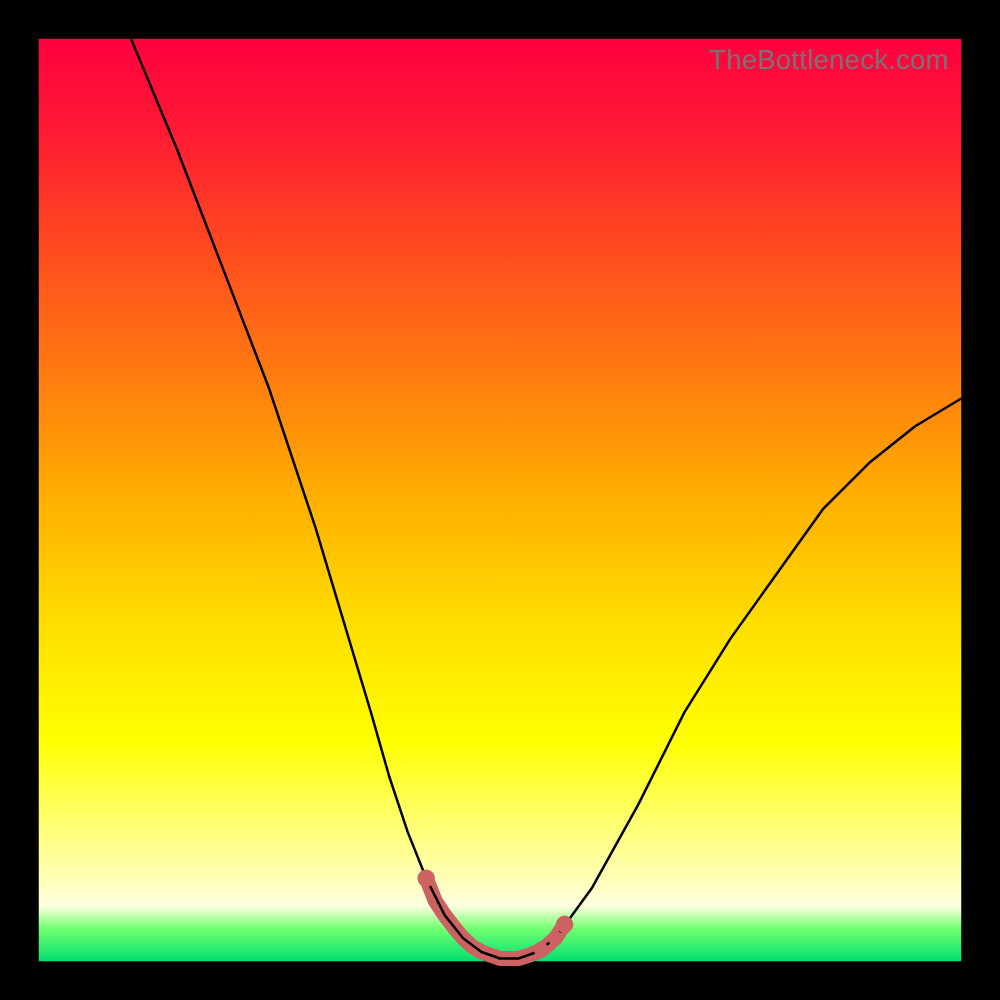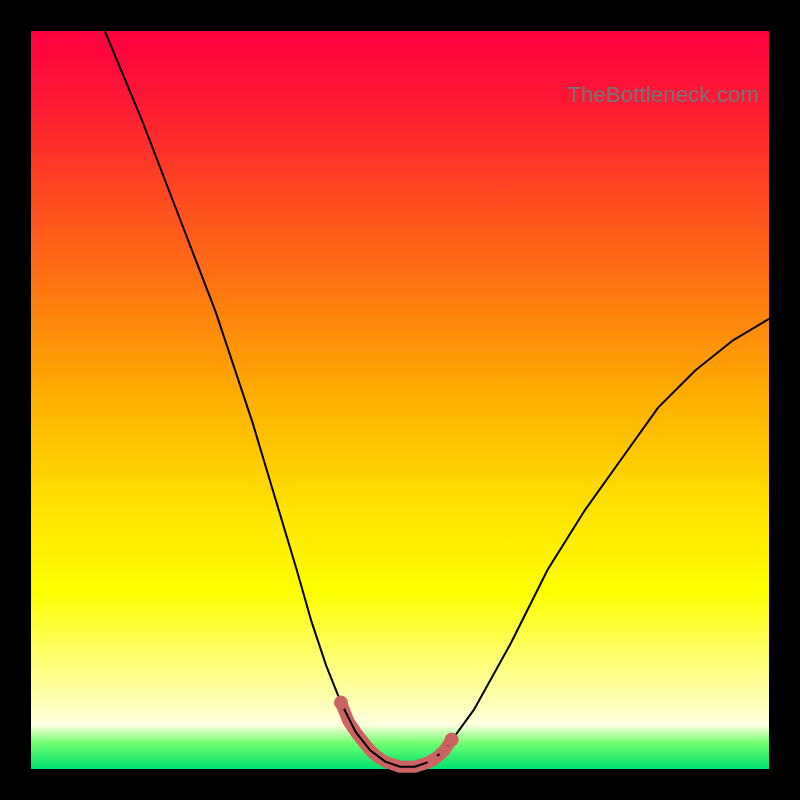--- a/index.html
+++ b/index.html
@@ -39,21 +39,20 @@
   }
   .watermark {
     position: absolute;
     top: 4px;
     right: 10px;
     color: #757575;
     font-size: 22px;
     font-weight: 500;
     letter-spacing: 0.2px;
     user-select: none;
-    margin-top: 47px;
   }
   svg.curves {
     position: absolute;
     inset: 0;
     width: 738px;
     height: 738px;
     overflow: visible;
   }
 </style>
 </head>

